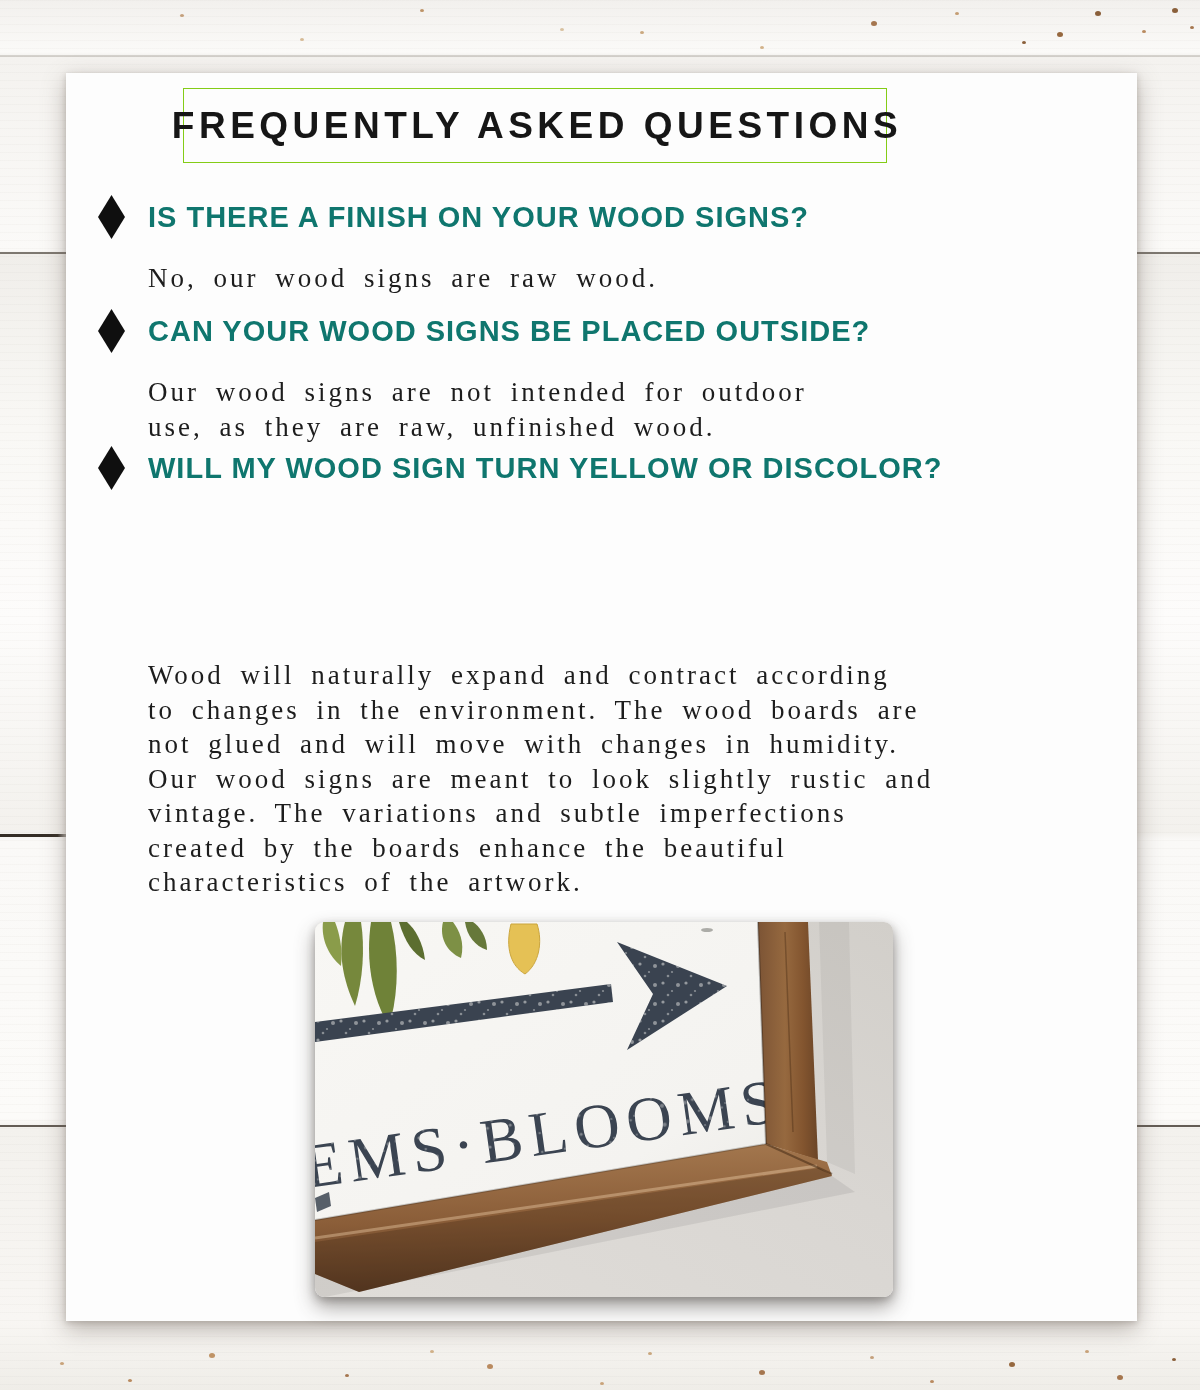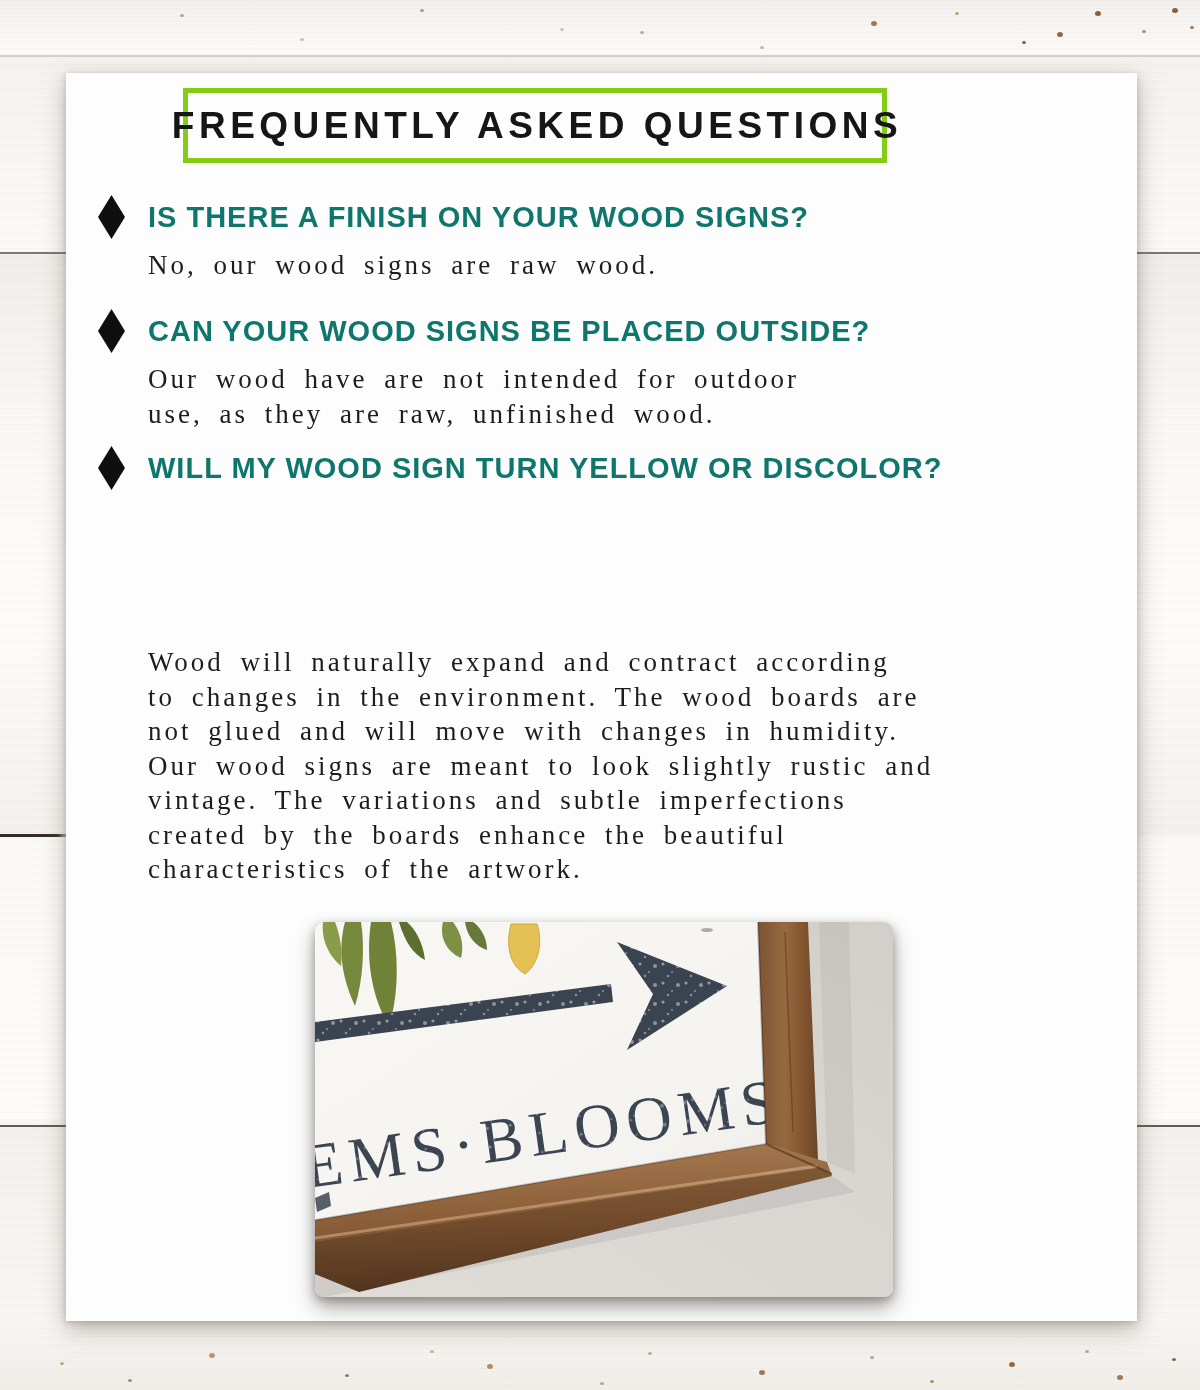--- a/index.html
+++ b/index.html
@@ -34,37 +34,37 @@
       870px 40px 0 0 #c4a07c, 930px 64px 0 0 #b98a5f, 1010px 47px 0 1px #96683f,
       1085px 34px 0 0 #c9a37a, 1118px 60px 0 1px #a5764f, 1172px 42px 0 0 #8a5f3a;}
   
   .card{
     position:absolute; left:66px; top:73px; width:1071px; height:1248px; z-index:2;
     background:#fdfdfd;
     box-shadow: 0 8px 22px rgba(110,100,90,0.45), 0 2px 6px rgba(110,100,90,0.3);
   }
   .title-box{
     position:absolute; left:117px; top:15px; width:704px; height:75px;
-    border:5px solid #84cc16; box-sizing:border-box;
+    border:1px solid #84cc16; box-sizing:border-box;
     display:flex; align-items:center; justify-content:center;
   }
   .title-text{
     font-weight:700; font-size:37px; letter-spacing:4.5px; color:#161616;
     white-space:nowrap; padding-left:4px;
   }
   .faq{position:absolute; left:32px; right:24px;}
   .faq-1{top:122px;} .faq-2{top:236px;} .faq-3{top:373px;} .faq-4{top:563px;}
   .q-row{display:flex; align-items:center;}
   .bullet{
     width:27px; height:44px; flex:none; background:#0f0f0f; margin-right:23px;
     clip-path:polygon(50% 0, 100% 50%, 50% 100%, 0 50%);
   }
   .q{font-weight:700; font-size:29px; line-height:34px; letter-spacing:1px; color:#0f766e; white-space:nowrap;}
   .a{
-    margin:9px 0 0 50px; font-family:"Liberation Serif", serif;
+    margin:22px 0 0 50px; font-family:"Liberation Serif", serif;
     font-size:27px; line-height:34.5px; letter-spacing:3px; word-spacing:7px;
     color:#1d1d1d; white-space:pre-line;
   }
   
   .photo{
     position:absolute; left:249px; top:849px; width:578px; height:375px;
     border-radius:9px; overflow:hidden; z-index:3;
     box-shadow: 0 10px 20px rgba(60,54,48,0.45), 0 3px 8px rgba(60,54,48,0.3);
   }
   .photo svg{display:block;}
@@ -93,21 +93,21 @@
         <div class="q">IS THERE A FINISH ON YOUR WOOD SIGNS?</div>
       </div>
       <div class="a">No, our wood signs are raw wood.</div>
     </div>
 
     <div class="faq faq-2">
       <div class="q-row">
         <div class="bullet"></div>
         <div class="q">CAN YOUR WOOD SIGNS BE PLACED OUTSIDE?</div>
       </div>
-      <div class="a">Our wood have are not intended for outdoor
+      <div class="a">Our wood signs are not intended for outdoor
 use, as they are raw, unfinished wood.</div>
     </div>
 
     <div class="faq faq-3">
       <div class="q-row">
         <div class="bullet"></div>
         <div class="q">WILL MY WOOD SIGN TURN YELLOW OR DISCOLOR?</div>
       </div>
     </div>
 

